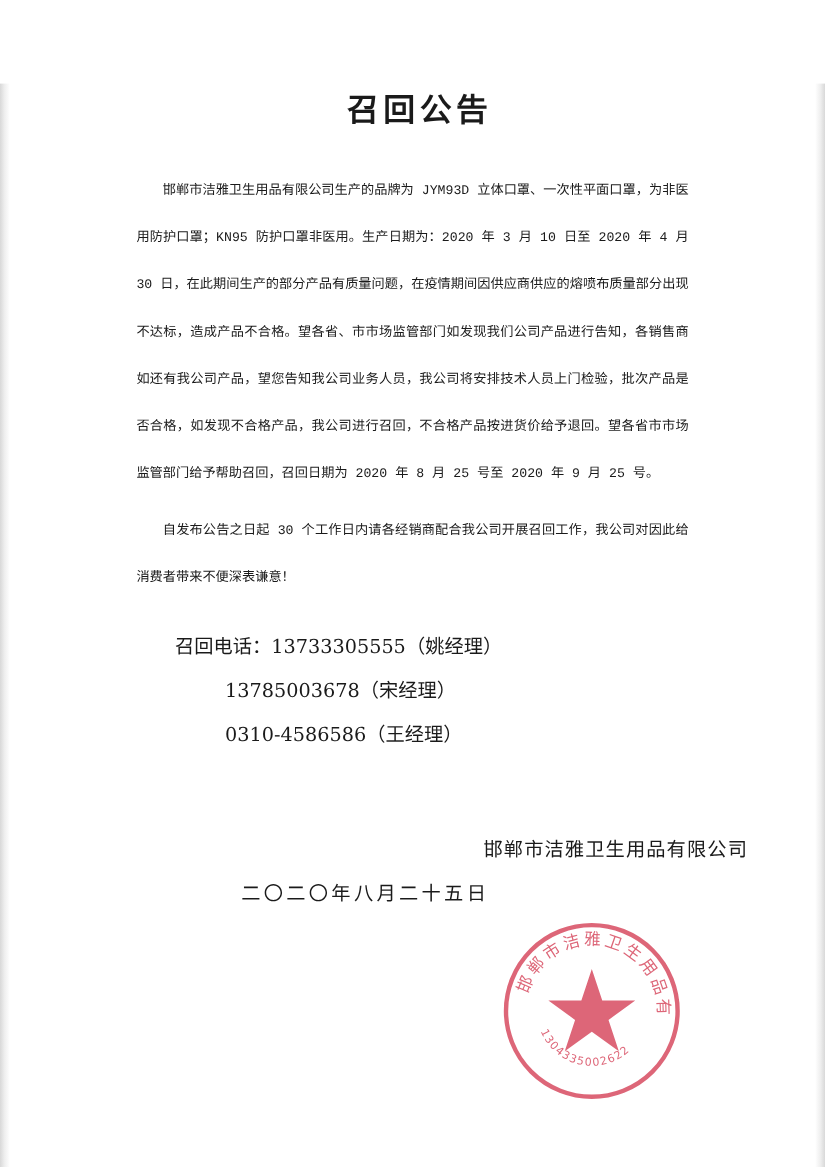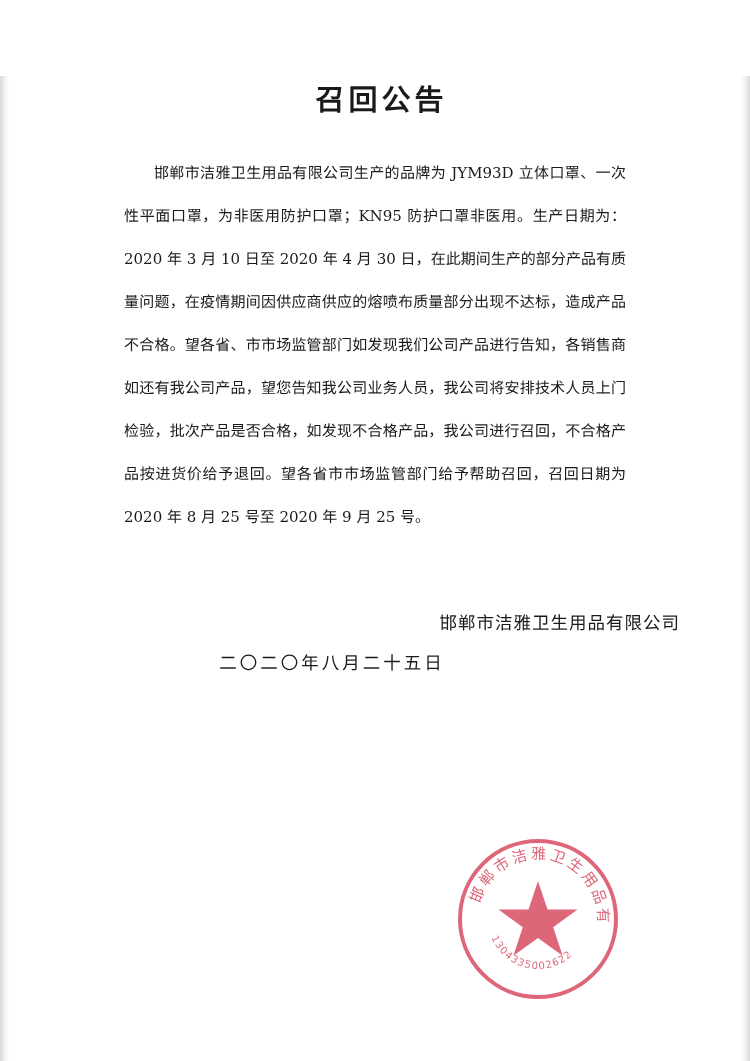--- a/index.html
+++ b/index.html
@@ -42,24 +42,25 @@
     text-align: center;
     font-size: 29px;
     font-weight: bold;
     letter-spacing: 4px;
     margin: 76px 0 6px 0;
     font-family: "DejaVu Serif", "Liberation Serif", serif;
     padding-left: 13px;
   }
   .body-block {
     margin: 34px 124px 0 124px;
-    font-size: 15px;
+    font-size: 12px;
     line-height: 43px;
     text-align: justify;
     text-justify: inter-ideograph;
+    font-family: Liberation Mono, monospace;
   }
   .para {
     text-indent: 2em;
     margin: 0 0 8px 0;
   }
   .phones {
     margin: 22px 124px 0 124px;
     font-size: 17.5px;
     line-height: 40px;
   }
@@ -114,22 +115,34 @@
 
 <div class="page">
 
   <div class="edge-left"></div>
   <div class="edge-right"></div>
 
   <h1 class="doc-title">召回公告</h1>
 
   <div class="body-block">
     <p class="para">邯郸市洁雅卫生用品有限公司生产的品牌为 JYM93D 立体口罩、一次性平面口罩，为非医用防护口罩；KN95 防护口罩非医用。生产日期为：2020 年 3 月 10 日至 2020 年 4 月 30 日，在此期间生产的部分产品有质量问题，在疫情期间因供应商供应的熔喷布质量部分出现不达标，造成产品不合格。望各省、市市场监管部门如发现我们公司产品进行告知，各销售商如还有我公司产品，望您告知我公司业务人员，我公司将安排技术人员上门检验，批次产品是否合格，如发现不合格产品，我公司进行召回，不合格产品按进货价给予退回。望各省市市场监管部门给予帮助召回，召回日期为 2020 年 8 月 25 号至 2020 年 9 月 25 号。</p>
+    <p class="para">自发布公告之日起 30 个工作日内请各经销商配合我公司开展召回工作，我公司对因此给消费者带来不便深表谦意！</p>
   </div>
 
+  <div class="phones">
+    <p class="phone-line first">
+      <span>召回电话：</span><span>13733305555</span><span>（姚经理）</span>
+    </p>
+    <p class="phone-line indent">
+      <span>13785003678</span><span>（宋经理）</span>
+    </p>
+    <p class="phone-line indent">
+      <span>0310-4586586</span><span>（王经理）</span>
+    </p>
+  </div>
 
 
   <div class="seal">
     <svg width="172" height="172" viewBox="0 0 172 172" xmlns="http://www.w3.org/2000/svg">
       <defs>
         <path id="arcTop" d="M 26,86 A 60,60 0 0 1 146,86"></path>
         <path id="arcBottom" d="M 36,86 A 50,50 0 0 0 136,86"></path>
       </defs>
       <g fill="none" stroke="#d6455b" stroke-width="4">
         <circle cx="86" cy="86" r="78"></circle>

